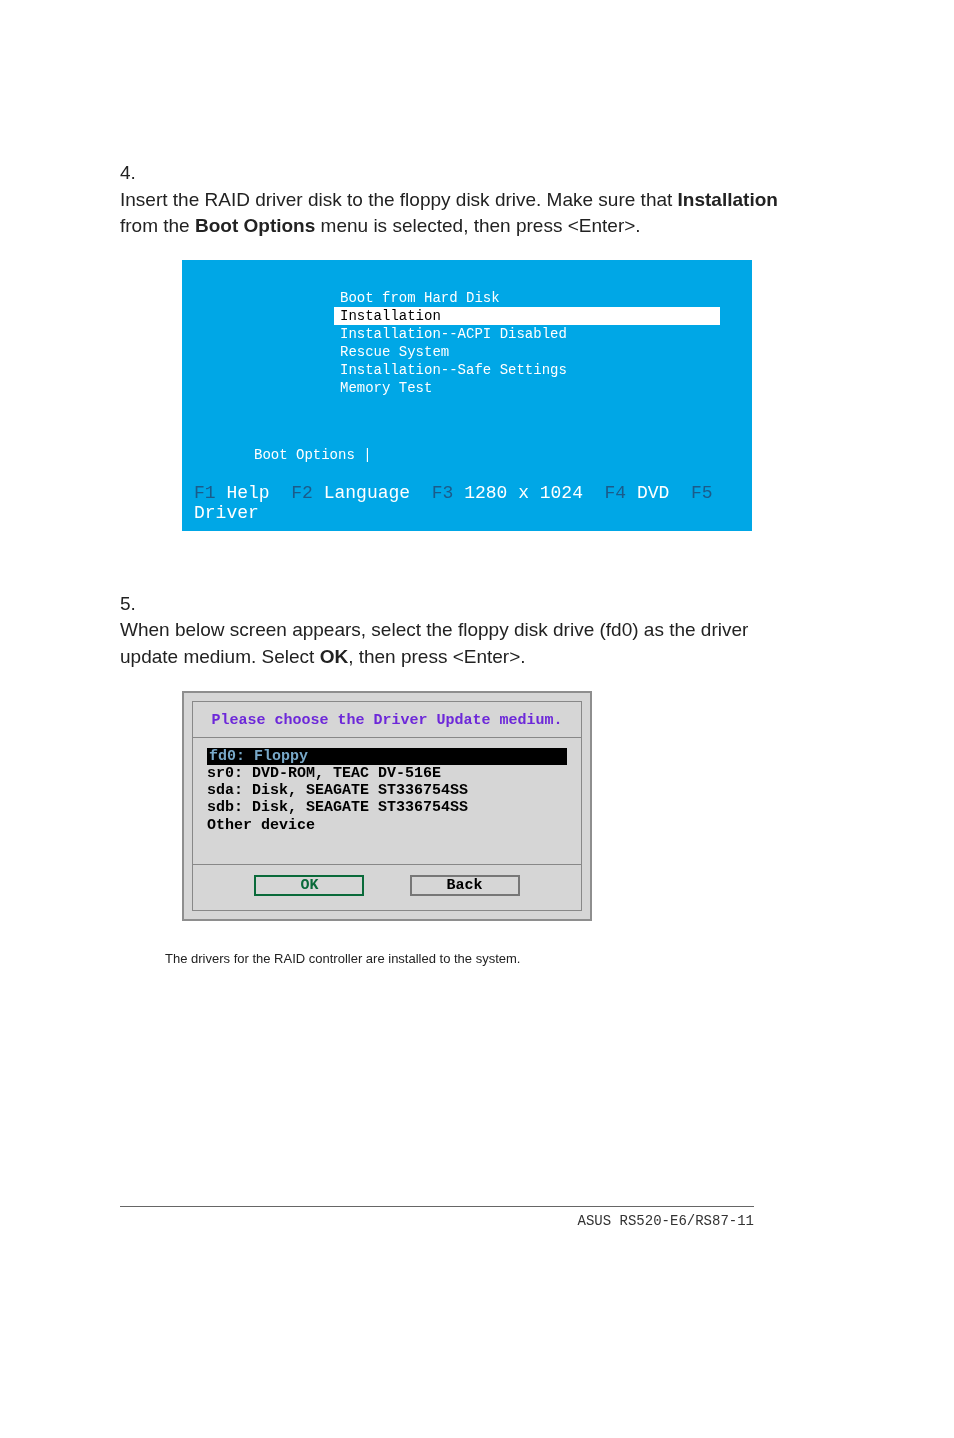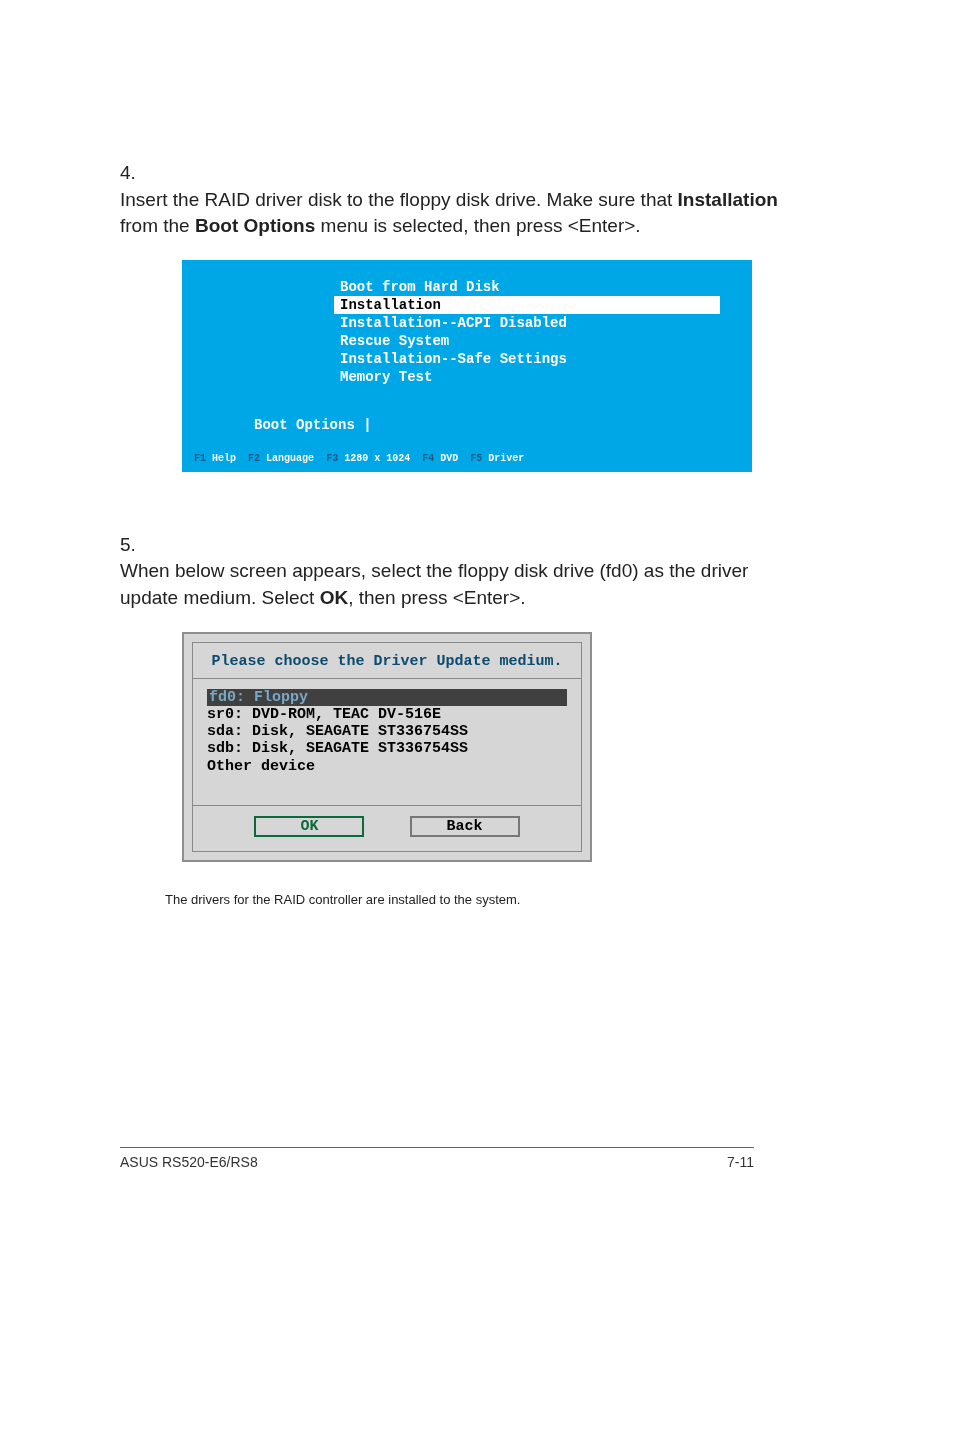--- a/index.html
+++ b/index.html
@@ -33,43 +33,42 @@
   .bold { font-weight: bold; }
 
   
   .boot-shot {
     width: 570px;
     margin: 20px 0 0 62px;
     background: #00a7e6;
     font-family: "Courier New", monospace;
     font-size: 14px;
     color: #ffffff;
-    padding: 18px 12px 8px 12px;
-    box-sizing: border-box;
-    font-weight: bold;
+    padding: 29px 12px 8px 12px;
+    box-sizing: border-box;
   }
   .boot-list {
     margin-left: 140px;
   }
   .boot-item {
     padding: 1px 0 1px 6px;
   }
   .boot-item.selected {
     background: #ffffff;
     color: #000000;
     width: 380px;
   }
   .boot-options-row {
-    margin-top: 31px;
+    margin-top: 50px;
     margin-left: 60px;
     margin-bottom: 20px;
   }
   .fkeys {
     margin-top: 10px;
-    font-size: 10px;
+    font-size: 18px;
   }
   .fkey-label { color: #1b5b8a; }
   .fkey-value { color: #ffffff; }
 
   
   .instruction2 {
     margin-top: 60px;
   }
 
   
@@ -83,38 +82,38 @@
     font-family: "Courier New", monospace;
     font-size: 15px;
   }
   .dialog-inner {
     border: 1px solid #888;
     background: #d6d6d6;
     padding: 0;
   }
   .dialog-title {
     text-align: center;
-    color: #0c4a6e;
+    color: #6d28d9;
     font-weight: bold;
     padding: 10px 0 8px 0;
     font-family: Liberation Mono, monospace;
   }
   .dialog-sep {
     border: none;
     border-top: 1px solid #888;
     margin: 0;
   }
   .device-list {
     margin: 10px 14px 30px 14px;
     color: #000;
     font-weight: bold;
     line-height: 1.15;
   }
   .device-item.selected {
-    background: #404040;
+    background: #000000;
     color: #78a8c8;
     padding: 0 2px;
     display: block;
   }
   .dialog-buttons {
     padding: 10px 0 14px 0;
     text-align: center;
   }
   .dlg-btn {
     display: inline-block;
@@ -143,21 +142,22 @@
   }
 
   .footer {
     position: relative;
     margin-top: 240px;
     border-top: 1px solid #666;
     padding-top: 6px;
     font-size: 14px;
     color: #333;
     display: flex;
-    justify-content: space-between;
+    justify-content: flex-end;
+    font-family: Liberation Mono, monospace;
   }
 </style>
 </head>
 <body>
 
 <div class="page">
 
   <div class="instruction">
     <span class="num">4.</span>
     <span class="body">

